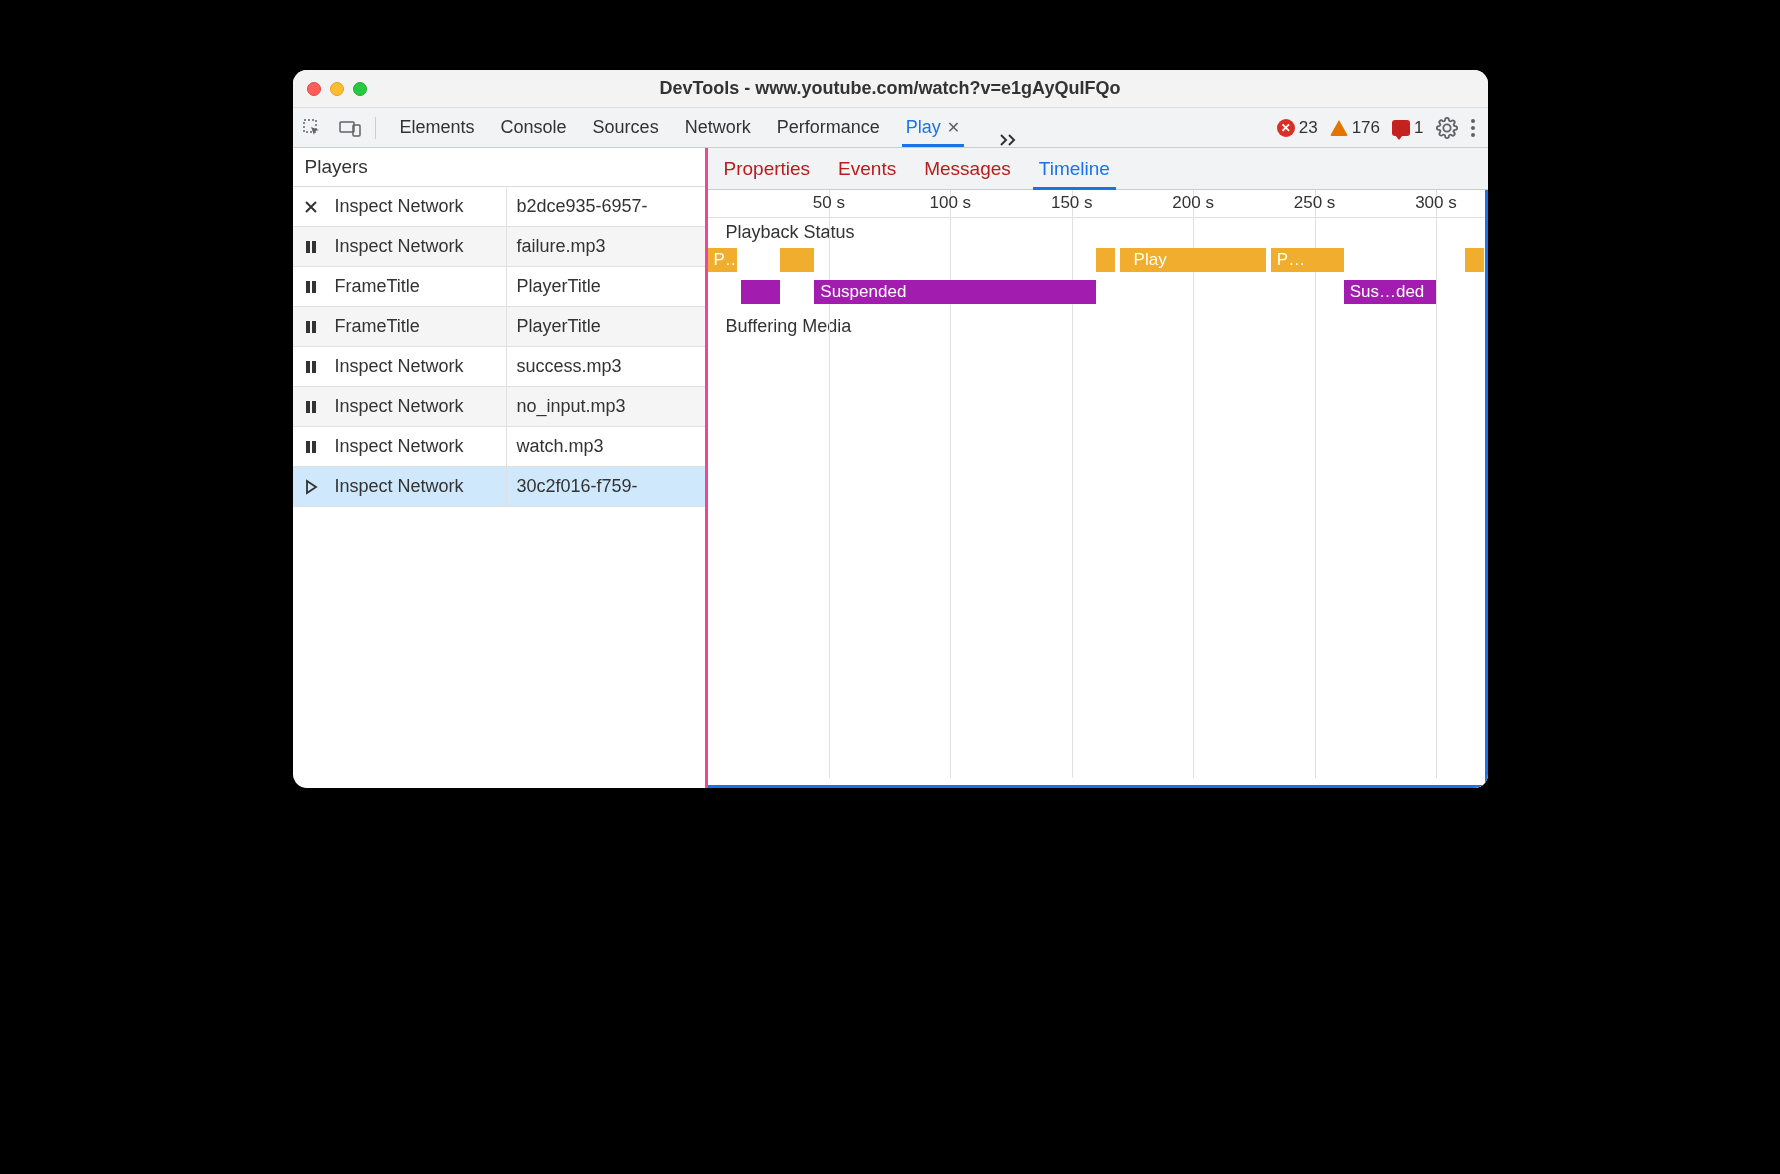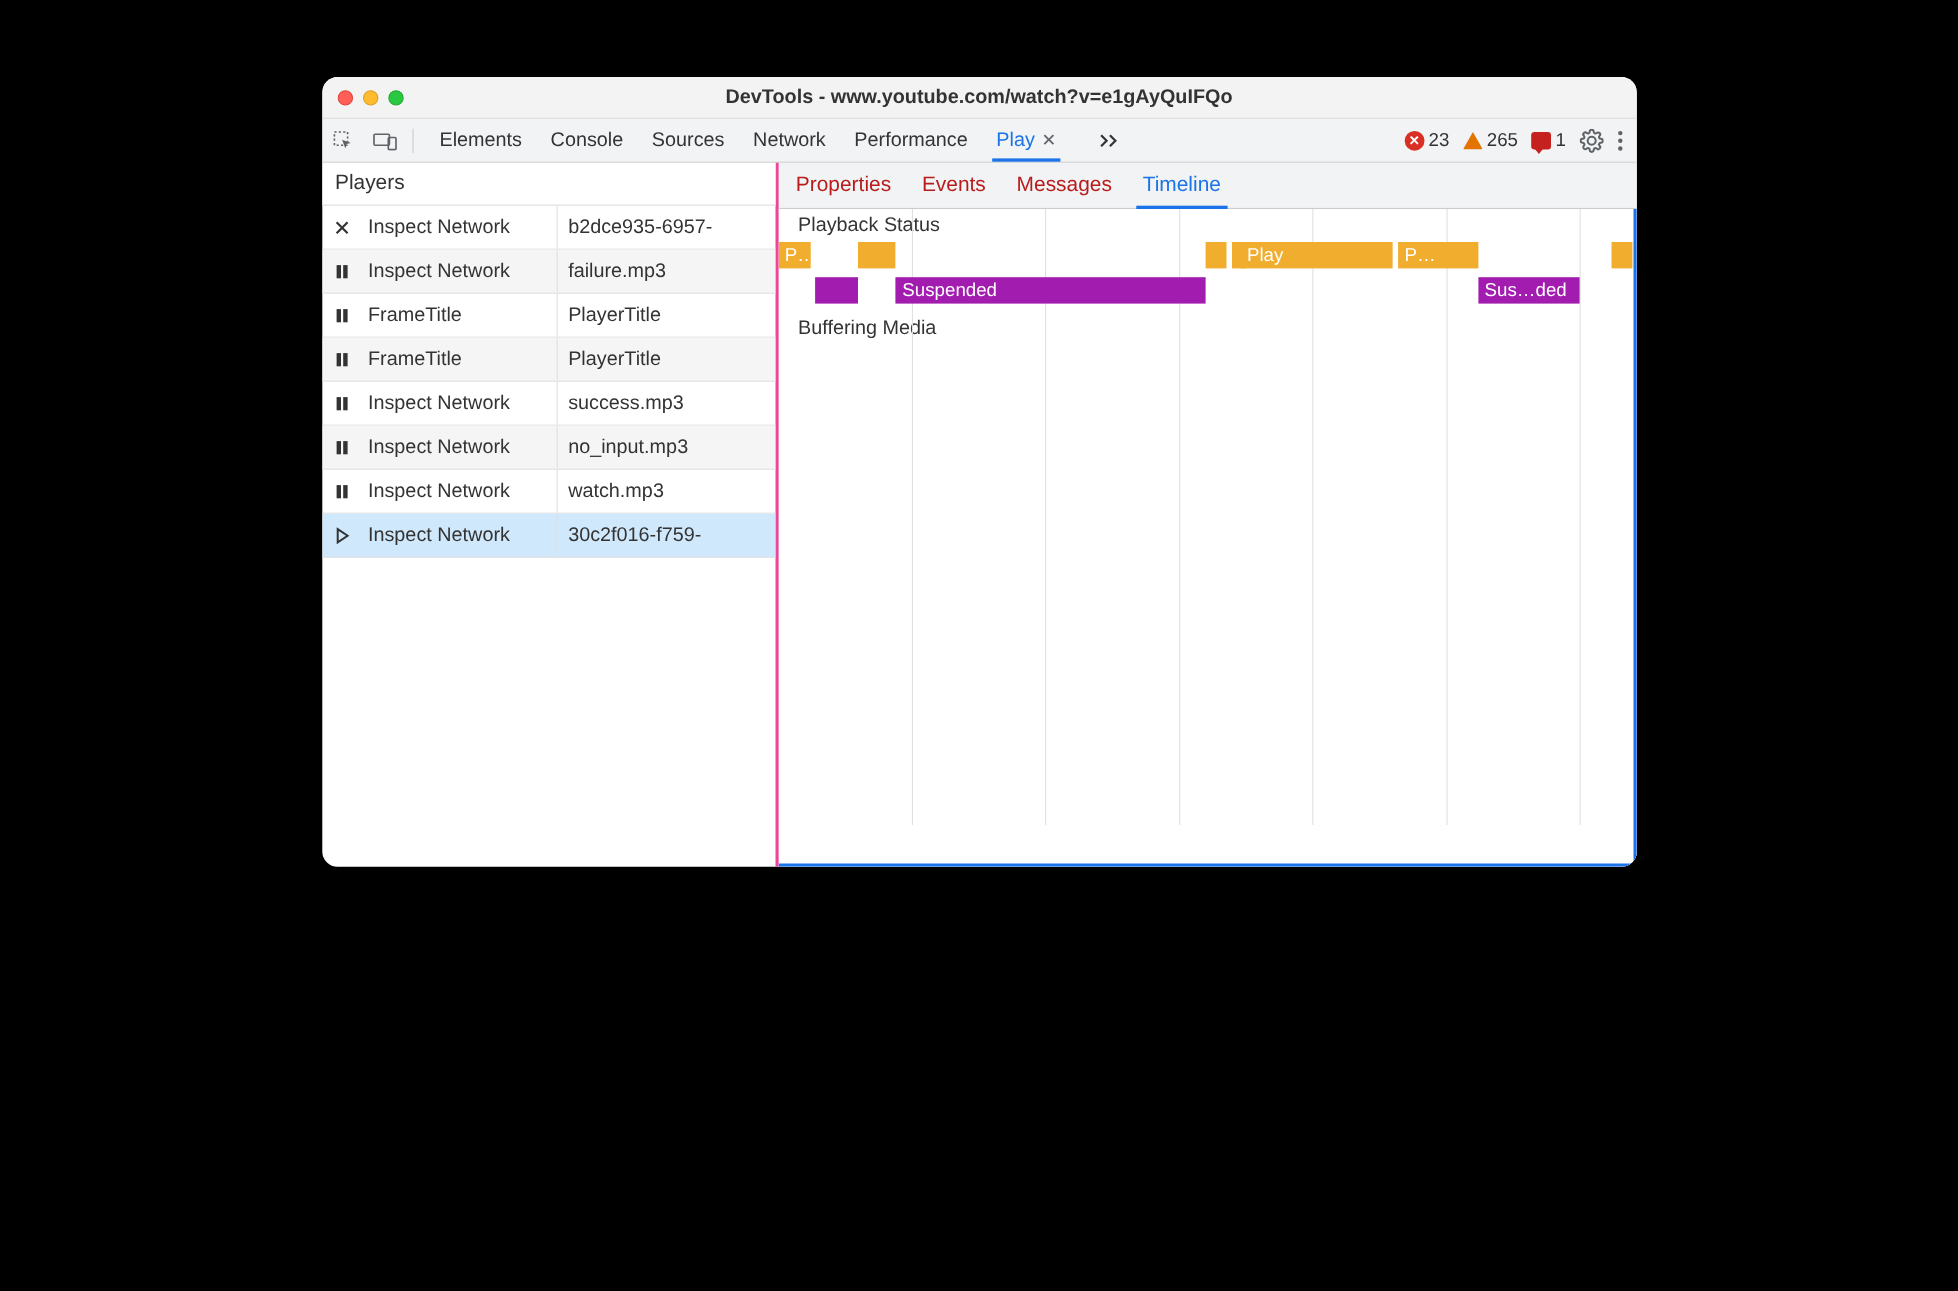--- a/index.html
+++ b/index.html
@@ -52,21 +52,21 @@
     font-size: 18px;
   }
   .toolbar-left {
     display: flex; align-items: center; height: 100%;
   }
   .tool-icon {
     width: 38px; height: 100%; display: flex; align-items: center; justify-content: center;
     color: #555;
   }
   .tool-sep { width:1px; height:22px; background:#ccc; margin: 0 6px;}
-  .tabs { display:flex; align-items:center; height:100%; gap: 26px; padding-left: 18px;}
+  .tabs { display:flex; align-items:flex-end; height:100%; gap: 26px; padding-left: 18px;}
   .tab { color:#333; height:100%; display:flex; align-items:center; position:relative; cursor:default;}
   .tab.active { color:#1a73e8; }
   .tab.active::after { content:""; position:absolute; bottom:0; left:-4px; right:-4px; height:3px; background:#1a73e8;}
   .tab .close-x { margin-left:6px; font-size:16px; color:#5f6368;}
   .more-chevrons { margin-left: 14px; color:#333; display:flex; align-items:center;}
   .toolbar-right { margin-left:auto; display:flex; align-items:center; gap:12px; padding-right:12px;}
   .badge { display:flex; align-items:center; gap:4px; font-size:17px;}
   .badge-icon { width:18px; height:18px; display:flex; align-items:center; justify-content:center; border-radius:50%; color:#fff; font-size:12px; font-weight:700;}
   .badge-icon.err { background:#d93025;}
   .badge-icon.warn { width:0;height:0;border-left:9px solid transparent;border-right:9px solid transparent;border-bottom:16px solid #e37400; border-radius:2px;}
@@ -160,21 +160,21 @@
         </div>
       </div>
     </div>
     <div class="toolbar-right">
       <div class="badge">
         <span class="badge-icon err">✕</span>
         <span>23</span>
       </div>
       <div class="badge">
         <span class="badge-icon warn"></span>
-        <span>265</span>
+        <span>176</span>
       </div>
       <div class="badge">
         <span class="badge-icon chat"></span>
         <span>1</span>
       </div>
       <div class="gear">
         <svg width="22" height="22" viewBox="0 0 24 24">
             <path fill="none" stroke="#5f6368" stroke-width="2" d="M12 8a4 4 0 100 8 4 4 0 000-8z"></path>
             <path fill="none" stroke="#5f6368" stroke-width="2" d="M19.4 15a1.7 1.7 0 00.34 1.87l.06.06a2 2 0 11-2.83 2.83l-.06-.06a1.7 1.7 0 00-1.87-.34 1.7 1.7 0 00-1 1.56V21a2 2 0 11-4 0v-.09a1.7 1.7 0 00-1-1.56 1.7 1.7 0 00-1.87.34l-.06.06a2 2 0 11-2.83-2.83l.06-.06a1.7 1.7 0 00.34-1.87 1.7 1.7 0 00-1.56-1H3a2 2 0 110-4h.09a1.7 1.7 0 001.56-1 1.7 1.7 0 00-.34-1.87l-.06-.06a2 2 0 112.83-2.83l.06.06a1.7 1.7 0 001.87.34H9a1.7 1.7 0 001-1.56V3a2 2 0 114 0v.09a1.7 1.7 0 001 1.56 1.7 1.7 0 001.87-.34l.06-.06a2 2 0 112.83 2.83l-.06.06a1.7 1.7 0 00-.34 1.87V9a1.7 1.7 0 001.56 1H21a2 2 0 110 4h-.09a1.7 1.7 0 00-1.56 1z"></path>
           </svg>
@@ -274,20 +274,34 @@
         </div>
     </div>
     <div class="main">
       <div class="subtabs">
         <div class="subtab">Properties</div>
         <div class="subtab">Events</div>
         <div class="subtab">Messages</div>
         <div class="subtab active">Timeline</div>
       </div>
       <div class="timeline-area">
+        <div class="ruler" id="ruler">
+            <div class="grid" style="left: 121.406px;"></div>
+            <div class="tick-label" style="left: 121.406px;">50 s</div>
+            <div class="grid" style="left: 242.812px;"></div>
+            <div class="tick-label" style="left: 242.812px;">100 s</div>
+            <div class="grid" style="left: 364.219px;"></div>
+            <div class="tick-label" style="left: 364.219px;">150 s</div>
+            <div class="grid" style="left: 485.625px;"></div>
+            <div class="tick-label" style="left: 485.625px;">200 s</div>
+            <div class="grid" style="left: 607.031px;"></div>
+            <div class="tick-label" style="left: 607.031px;">250 s</div>
+            <div class="grid" style="left: 728.438px;"></div>
+            <div class="tick-label" style="left: 728.438px;">300 s</div>
+          </div>
         <div class="tracks" id="tracks">
           <div class="track-label" style="top:4px">Playback Status</div>
           <div class="track-label" style="top:98px">Buffering Media</div>
         <div class="vline" style="left: 121.406px;"></div>
             <div class="vline" style="left: 242.812px;"></div>
             <div class="vline" style="left: 364.219px;"></div>
             <div class="vline" style="left: 485.625px;"></div>
             <div class="vline" style="left: 607.031px;"></div>
             <div class="vline" style="left: 728.438px;"></div>
             <div class="bar play" style="left: 0px; width: 29.1375px; top: 30px;">P…</div>

